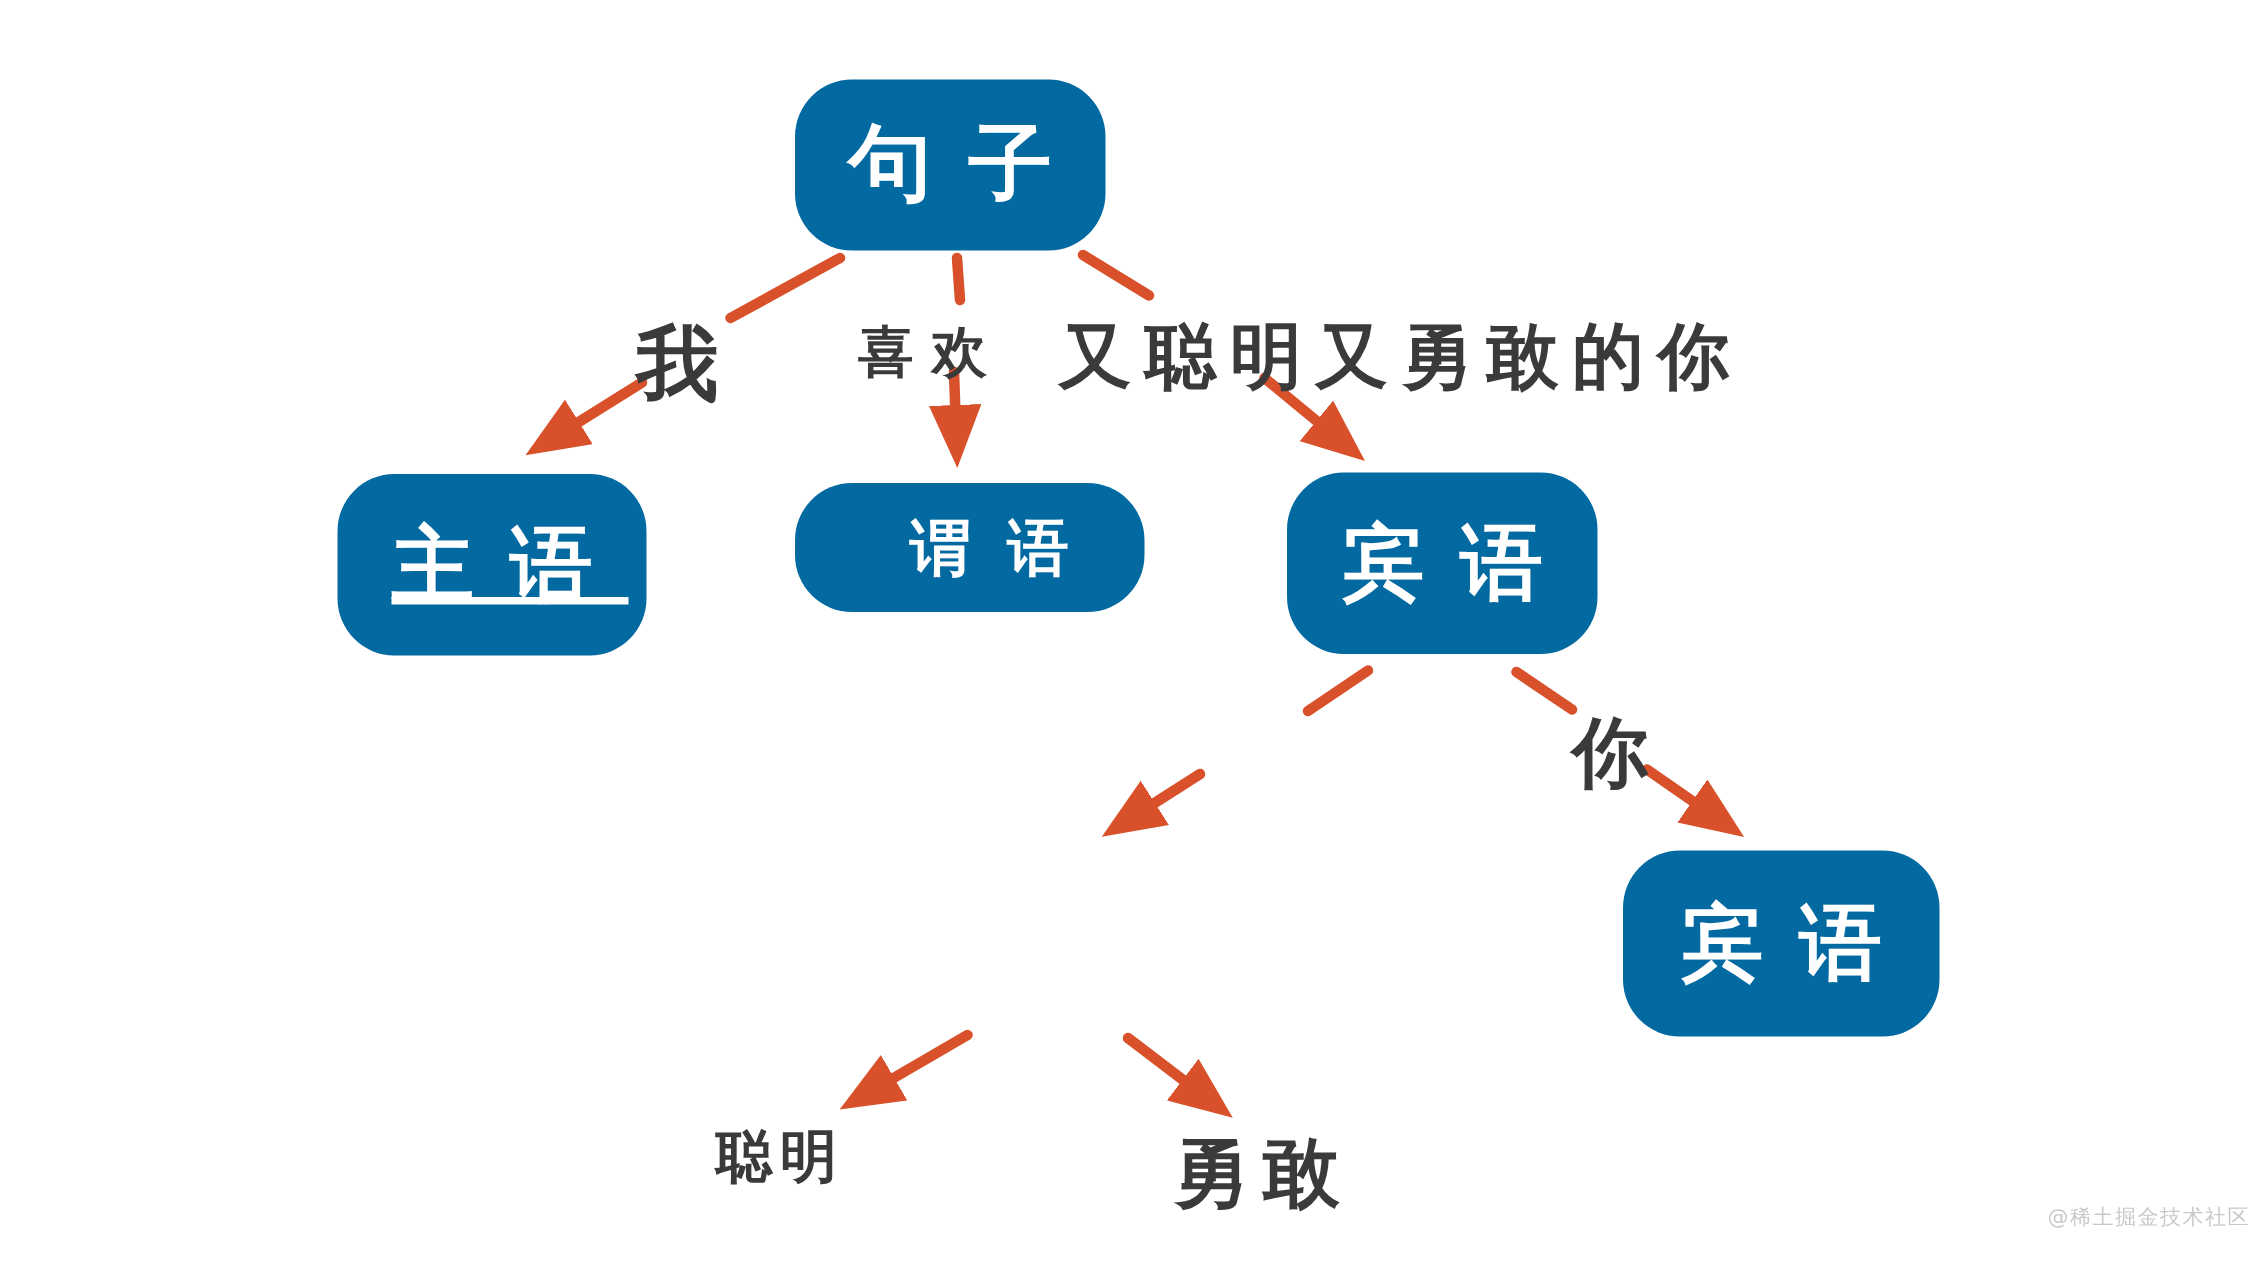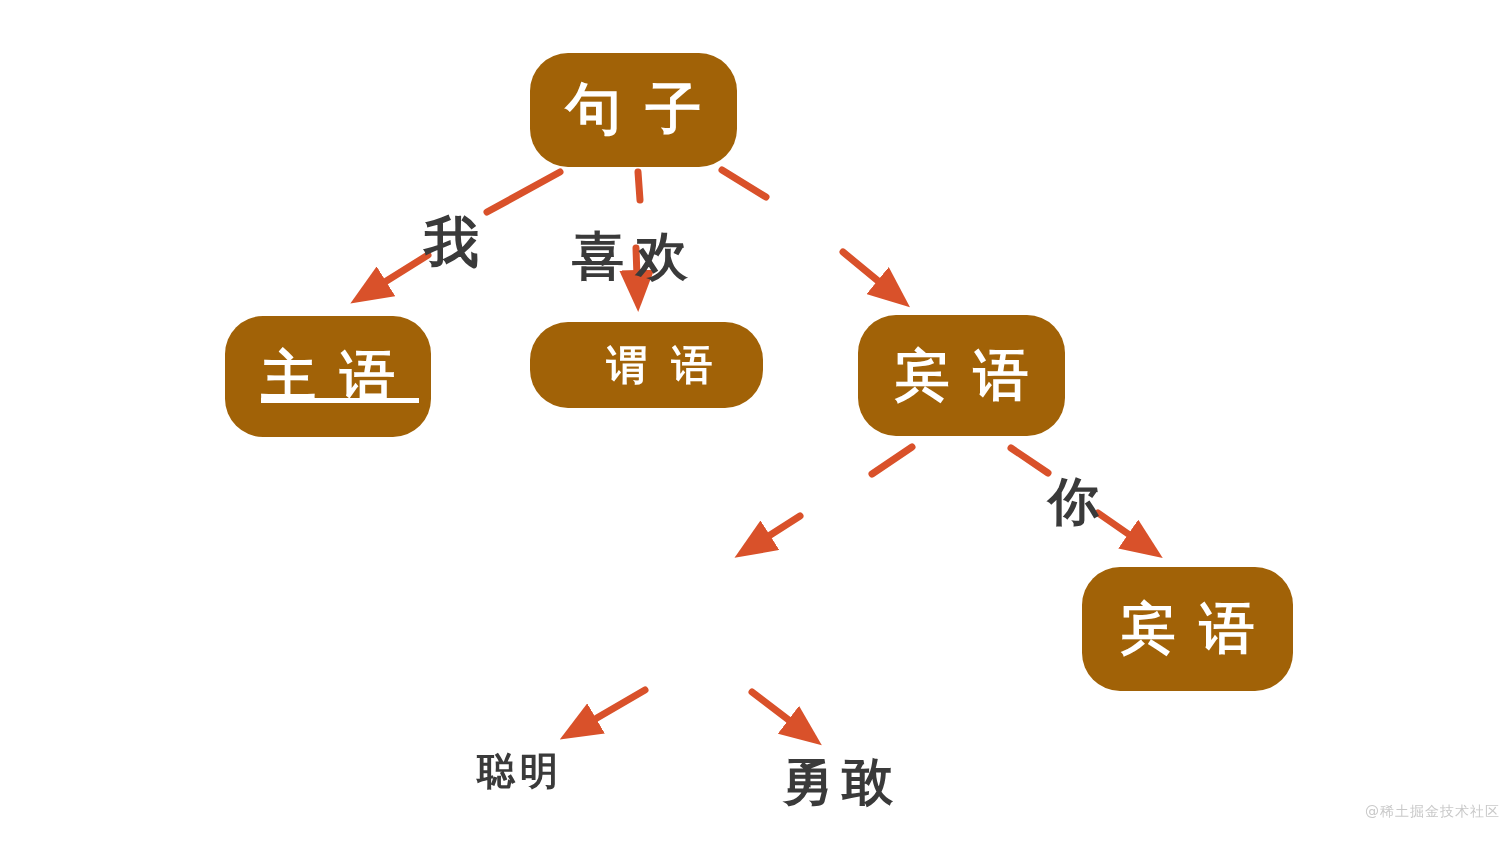--- a/index.html
+++ b/index.html
@@ -17,21 +17,21 @@
   }
   .arrows {
     position: absolute;
     left: 0;
     top: 0;
     z-index: 1;
   }
   .node {
     position: absolute;
     z-index: 2;
-    background: #a16207;
+    background: #0369a1;
     border-radius: 38px;
     display: flex;
     align-items: center;
     justify-content: center;
     color: #ffffff;
     font-weight: bold;
   }
   .node .node-label {
     letter-spacing: 24px;
     padding-left: 24px;
@@ -87,21 +87,22 @@
 
       <path d="M752,692 L794,724" marker-end="url(#ah)"></path>
     </g>
   </svg>
 
   <div class="node" style="left:530px; top:53px; width:207px; height:114px; font-size:56px;">
     <span class="node-label">句子</span>
   </div>
 
   <div class="edge-label" style="left:424px; top:206px; font-size:55px;">我</div>
-  <div class="edge-label" style="left:572px; top:210px; font-size:52px; letter-spacing:12px;margin-top:12px;">喜欢</div>
+  <div class="edge-label" style="left:572px; top:210px; font-size:37px; letter-spacing:12px;">喜欢</div>
+  <div class="edge-label" style="left:706px; top:206px; font-size:48px; letter-spacing:9px;">又聪明又勇敢的你</div>
 
   <div class="node" style="left:225px; top:316px; width:206px; height:121px; font-size:55px;text-decoration:underline;">
     <span class="node-label">主语</span>
   </div>
   <div class="node" style="left:530px; top:322px; width:207px; height:86px; font-size:41px;padding-left:26px;">
     <span class="node-label">谓语</span>
   </div>
   <div class="node" style="left:858px; top:315px; width:207px; height:121px; font-size:55px;">
     <span class="node-label">宾语</span>
   </div>

